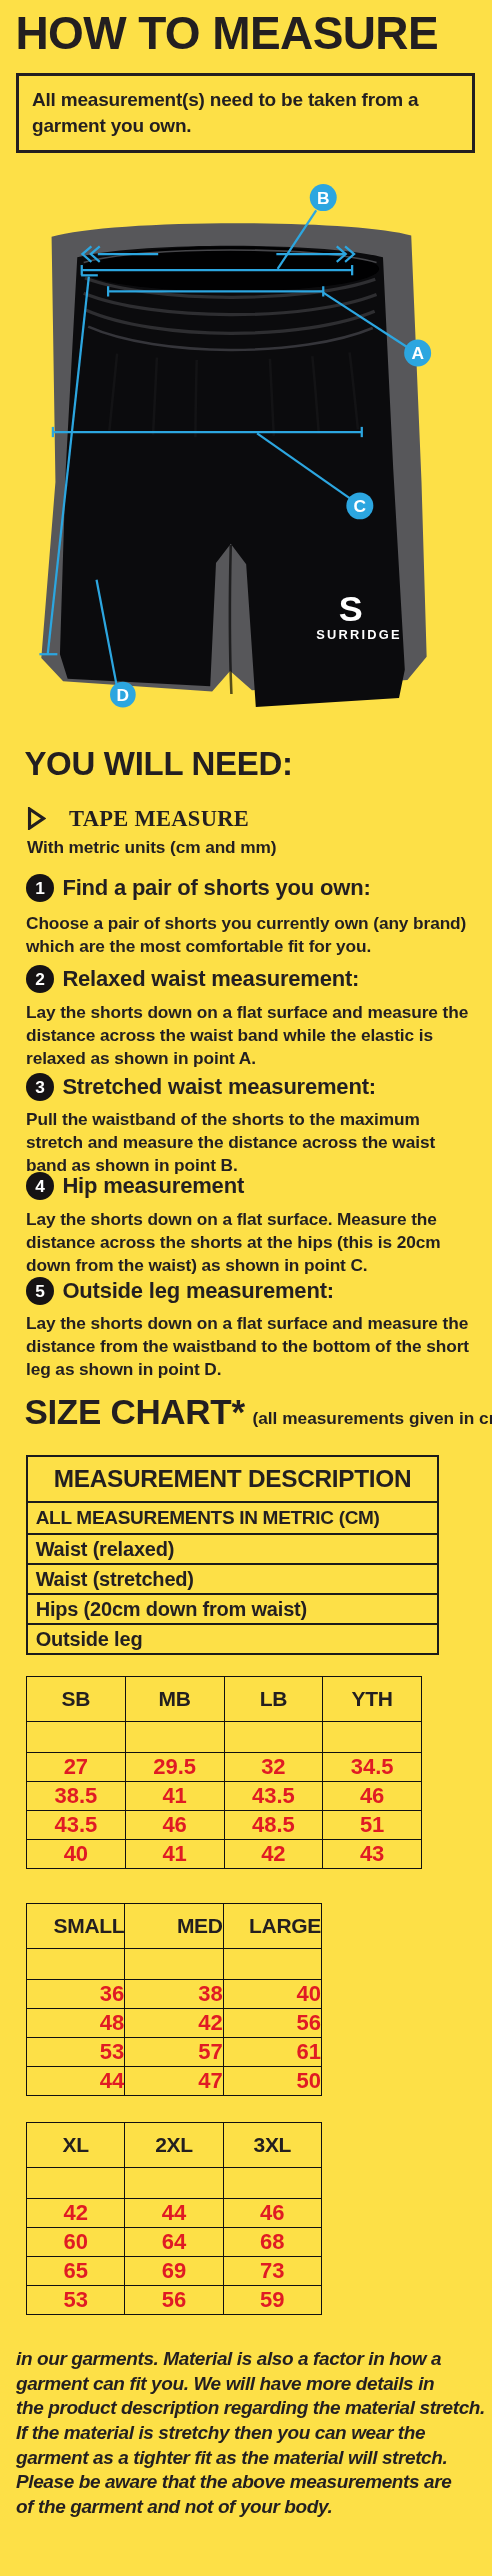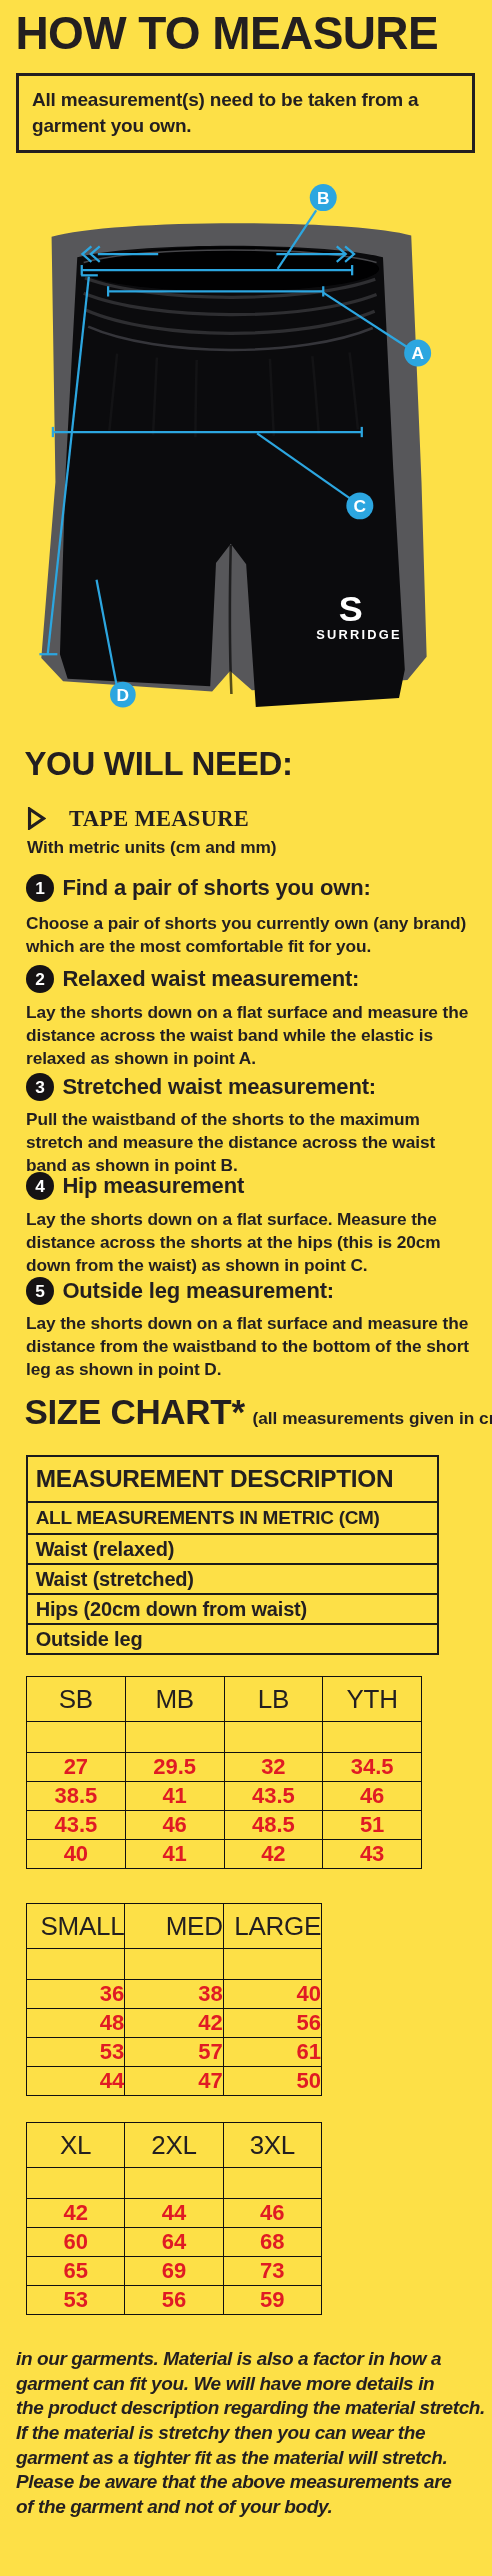--- a/index.html
+++ b/index.html
@@ -17,26 +17,26 @@
   .step-num{width:28px;height:28px;border-radius:50%;background:#161314;color:#fff;display:flex;
             align-items:center;justify-content:center;font-size:17.3px;font-weight:800;flex:0 0 28px;}
   .step-title{font-size:22px;font-weight:800;letter-spacing:-0.2px;}
   .step-body{position:absolute;left:26px;width:445px;font-size:17.3px;font-weight:700;line-height:1.34;letter-spacing:-0.1px;}
   .sc-head{position:absolute;left:24.4px;top:1392px;display:flex;align-items:baseline;gap:7.7px;white-space:nowrap;}
   .sc-big{font-size:35px;font-weight:800;letter-spacing:-0.3px;}
   .sc-small{font-size:17.3px;font-weight:700;}
   table{border-collapse:collapse;table-layout:fixed;}
   .desc-table{position:absolute;left:26px;top:1455px;width:413px;}
   .desc-table td{border:2.6px solid #1b1b1b;padding:0 7.7px;}
-  .desc-header{height:44px;text-align:left;font-size:24.4px;font-weight:800;letter-spacing:-0.3px;}
+  .desc-header{height:44px;text-align:center;font-size:24.4px;font-weight:800;letter-spacing:-0.3px;}
   .desc-metric{height:30px;font-size:19px;font-weight:800;letter-spacing:-0.3px;}
   .desc-item{height:28px;font-size:20px;font-weight:600;letter-spacing:-0.2px;}
   .size-table{position:absolute;text-align:center;}
   .size-table th,.size-table td{border:1.9px solid #111;padding:0;}
-  .size-table th{height:44px;font-size:26px;font-weight:400;letter-spacing:-0.3px;margin-top:37px;}
+  .size-table th{height:44px;font-size:21px;font-weight:700;letter-spacing:-0.3px;margin-top:37px;}
   .size-table tr.empty td{height:30px;}
   .size-table td.val{height:28px;font-size:22px;font-weight:700;color:#e01b24;}
   .t1{left:26px;top:1676px;width:396px;}
   .t2{left:26px;top:1903px;width:296px;text-align:right;}
   .t3{left:26px;top:2122px;width:296px;}
   .footnote{position:absolute;left:16px;top:2347px;width:475px;font-size:19px;font-weight:700;
             font-style:italic;line-height:1.30;letter-spacing:-0.4px;}
 </style>
 </head>
 <body>

